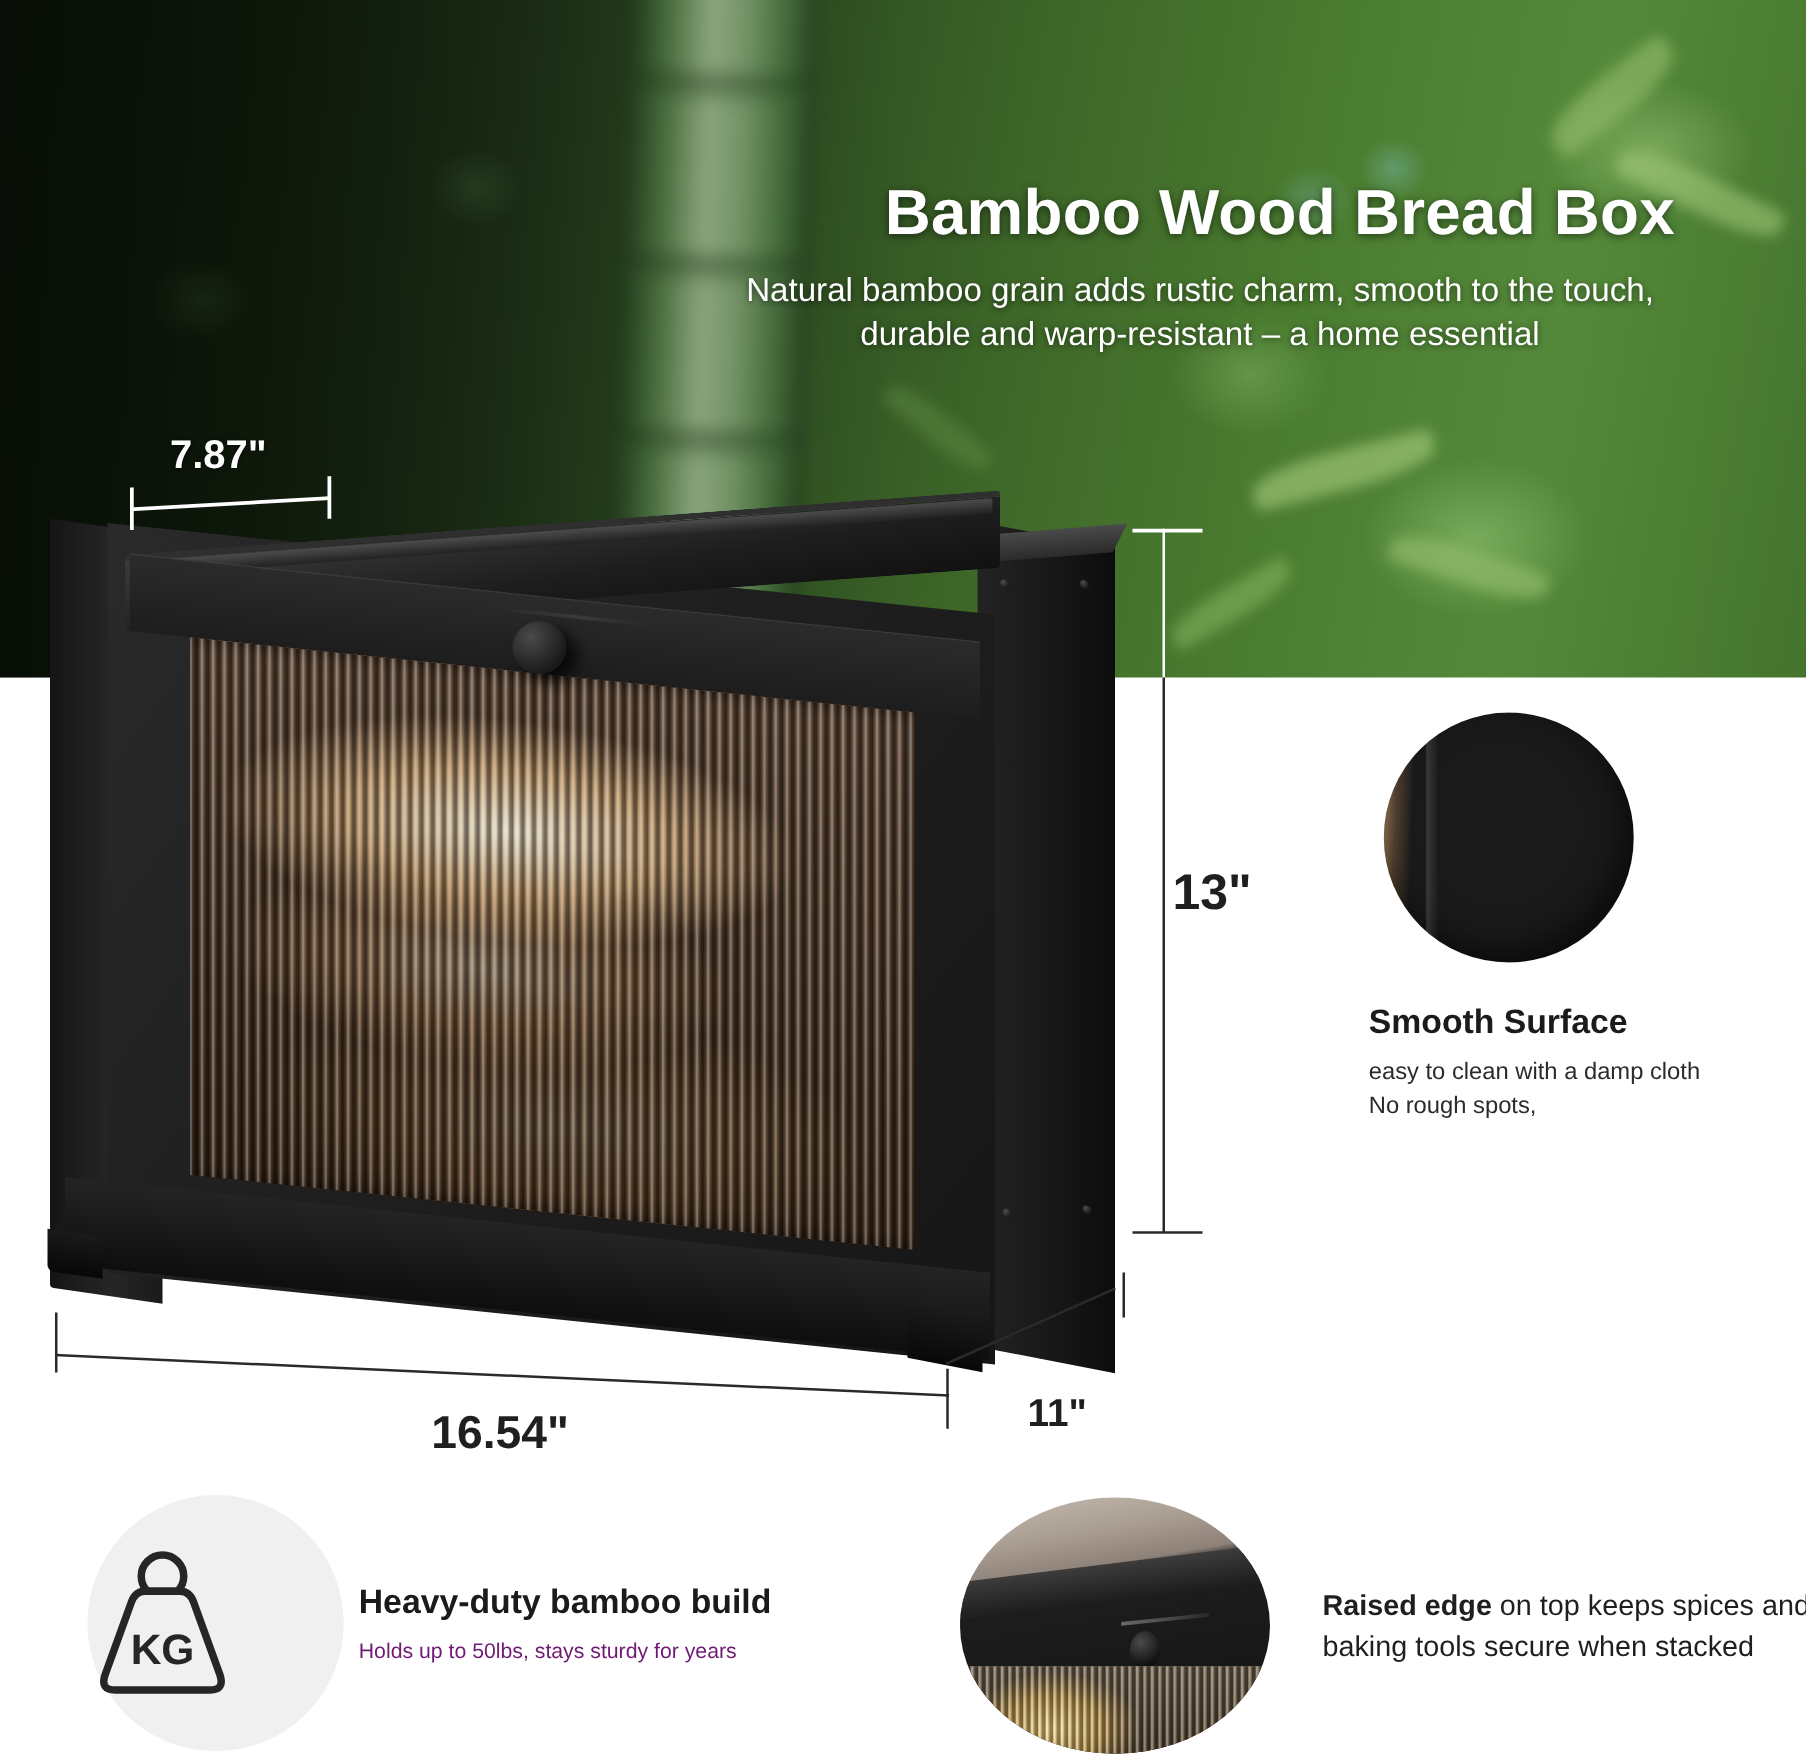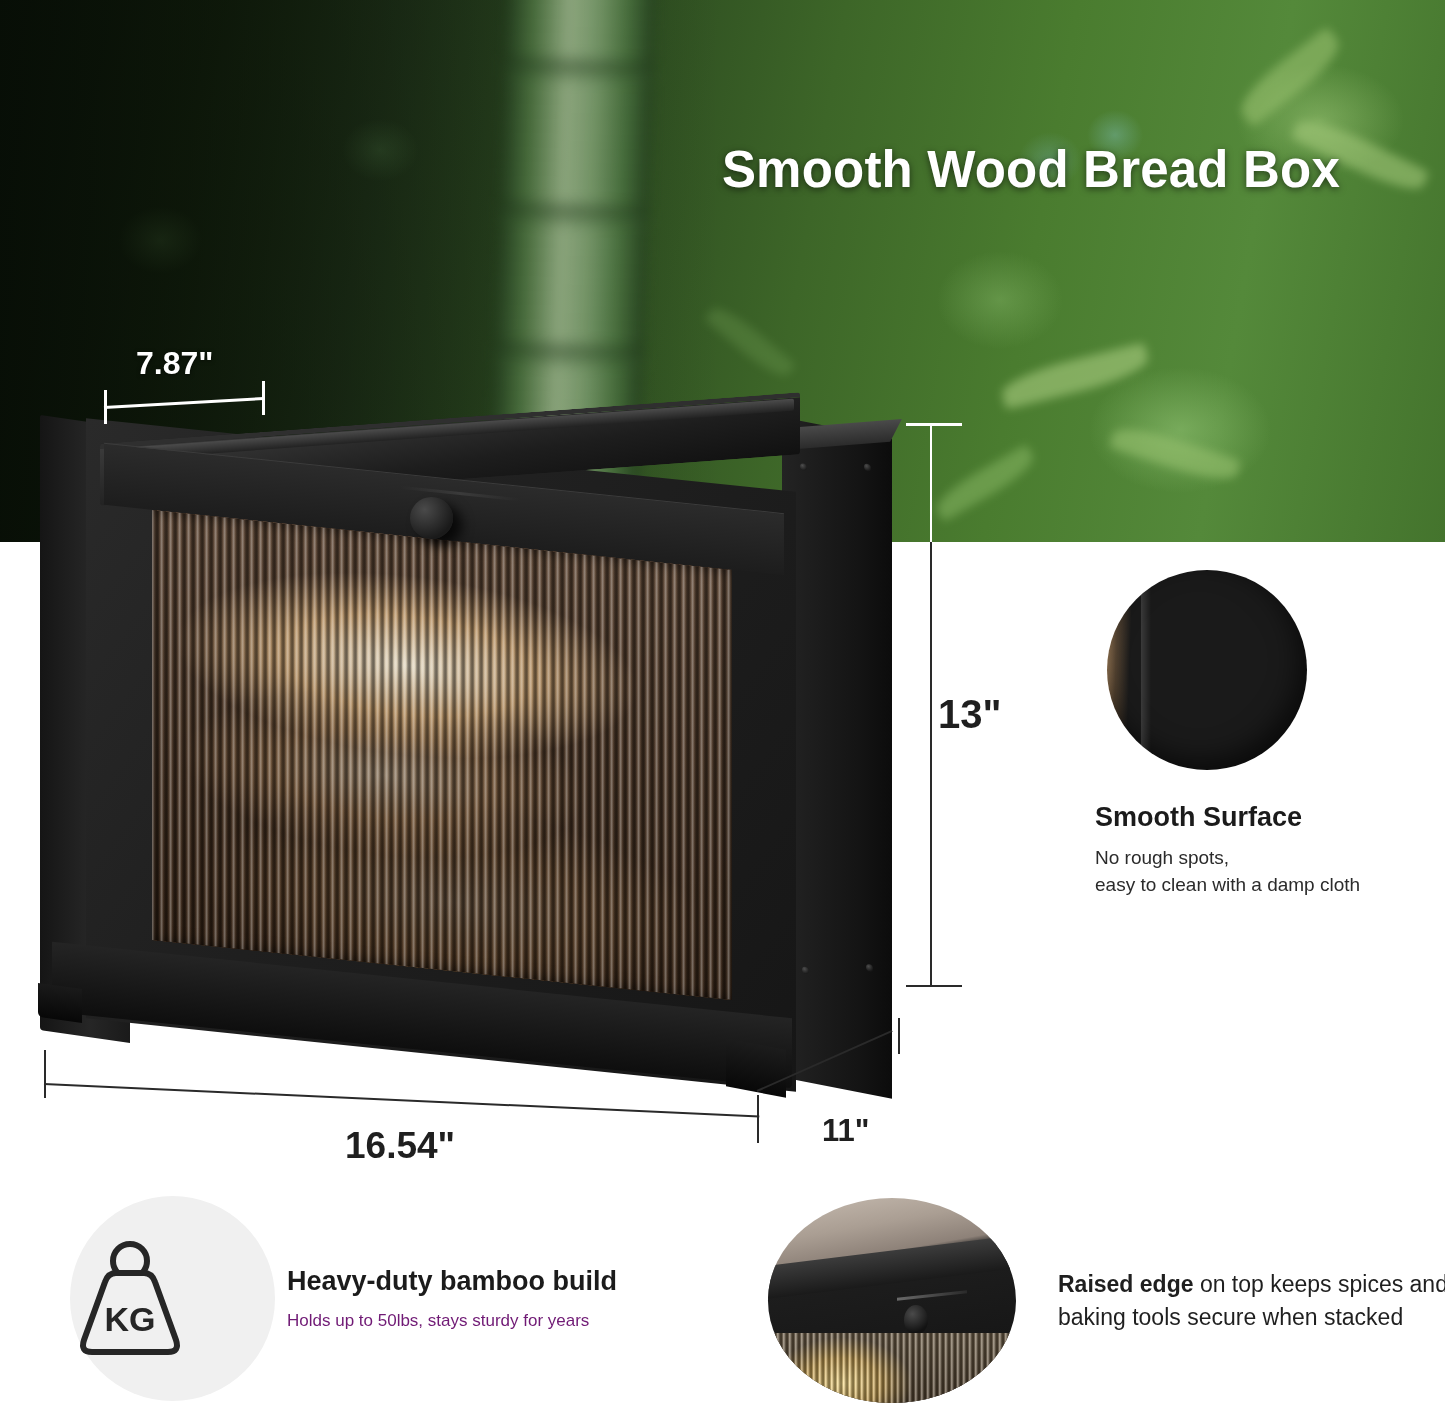--- a/index.html
+++ b/index.html
@@ -258,21 +258,22 @@
     <div class="stalk-node" style="top:375px"></div>
   </div>
   <div class="leaf" style="left:1230px; top:60px;  width:120px; height:34px; background:#9dc472; transform:rotate(-38deg);"></div>
   <div class="leaf" style="left:1290px; top:140px; width:140px; height:30px; background:#a8cd7e; transform:rotate(26deg);"></div>
   <div class="leaf" style="left:1000px; top:360px; width:150px; height:32px; background:#b2d487; transform:rotate(-14deg);"></div>
   <div class="leaf" style="left:1110px; top:440px; width:130px; height:28px; background:#9cc573; transform:rotate(18deg);"></div>
   <div class="leaf" style="left:930px;  top:470px; width:110px; height:26px; background:#87b663; transform:rotate(-30deg);"></div>
   <div class="leaf" style="left:700px;  top:330px; width:100px; height:24px; background:#6d9a50; transform:rotate(40deg); opacity:.35;"></div>
   <div class="hero-veil"></div>
 
-  <div class="hero-title">Smooth Wood Bread Box</div>
+  <div class="hero-title">Bamboo Wood Bread Box</div>
+  <div class="hero-sub">Natural bamboo grain adds rustic charm, smooth to the touch, durable and warp-resistant – a home essential</div>
 </div>
 
 <div class="product-stage">
 
   <div class="bb-sideL"></div>
   <div class="bb-sideR">
     <div class="screw" style="left:18px; top:42px;"></div>
     <div class="screw" style="left:82px; top:30px;"></div>
     <div class="screw" style="left:20px; top:545px;"></div>
     <div class="screw" style="left:84px; top:530px;"></div>
@@ -309,22 +310,22 @@
   <div class="dim-line dark" style="left:898px; top:1018px; width:2px; height:36px;"></div>
   <div class="dim-txt dark" style="left:822px; top:1113px; font-size:31px;">11"</div>
 </div>
 
 <div class="smooth-card">
   <div class="smooth-circle">
     <div class="sheen"></div>
   </div>
   <div class="smooth-title">Smooth Surface</div>
   <div class="smooth-body">
+    <div>easy to clean with a damp cloth</div>
     <div>No rough spots,</div>
-    <div>easy to clean with a damp cloth</div>
   </div>
 </div>
 
 <div class="feat feat-kg">
   <div class="kg-circle">
     <svg width="120" height="130" viewBox="0 0 120 130">
       <path d="M60 10 a17 17 0 0 1 17 17 a17 17 0 0 1 -5 12 l-24 0 a17 17 0 0 1 -5 -12 a17 17 0 0 1 17 -17 z" fill="none" stroke="#262626" stroke-width="6"></path>
       <path d="M46 39 L74 39 Q82 39 85 48 L106 106 Q110 118 98 118 L22 118 Q10 118 14 106 L35 48 Q38 39 46 39 Z" fill="none" stroke="#262626" stroke-width="6" stroke-linejoin="round"></path>
       <text x="60" y="97" text-anchor="middle" font-family="Liberation Sans, sans-serif" font-size="34" font-weight="bold" fill="#262626">KG</text>
     </svg>

